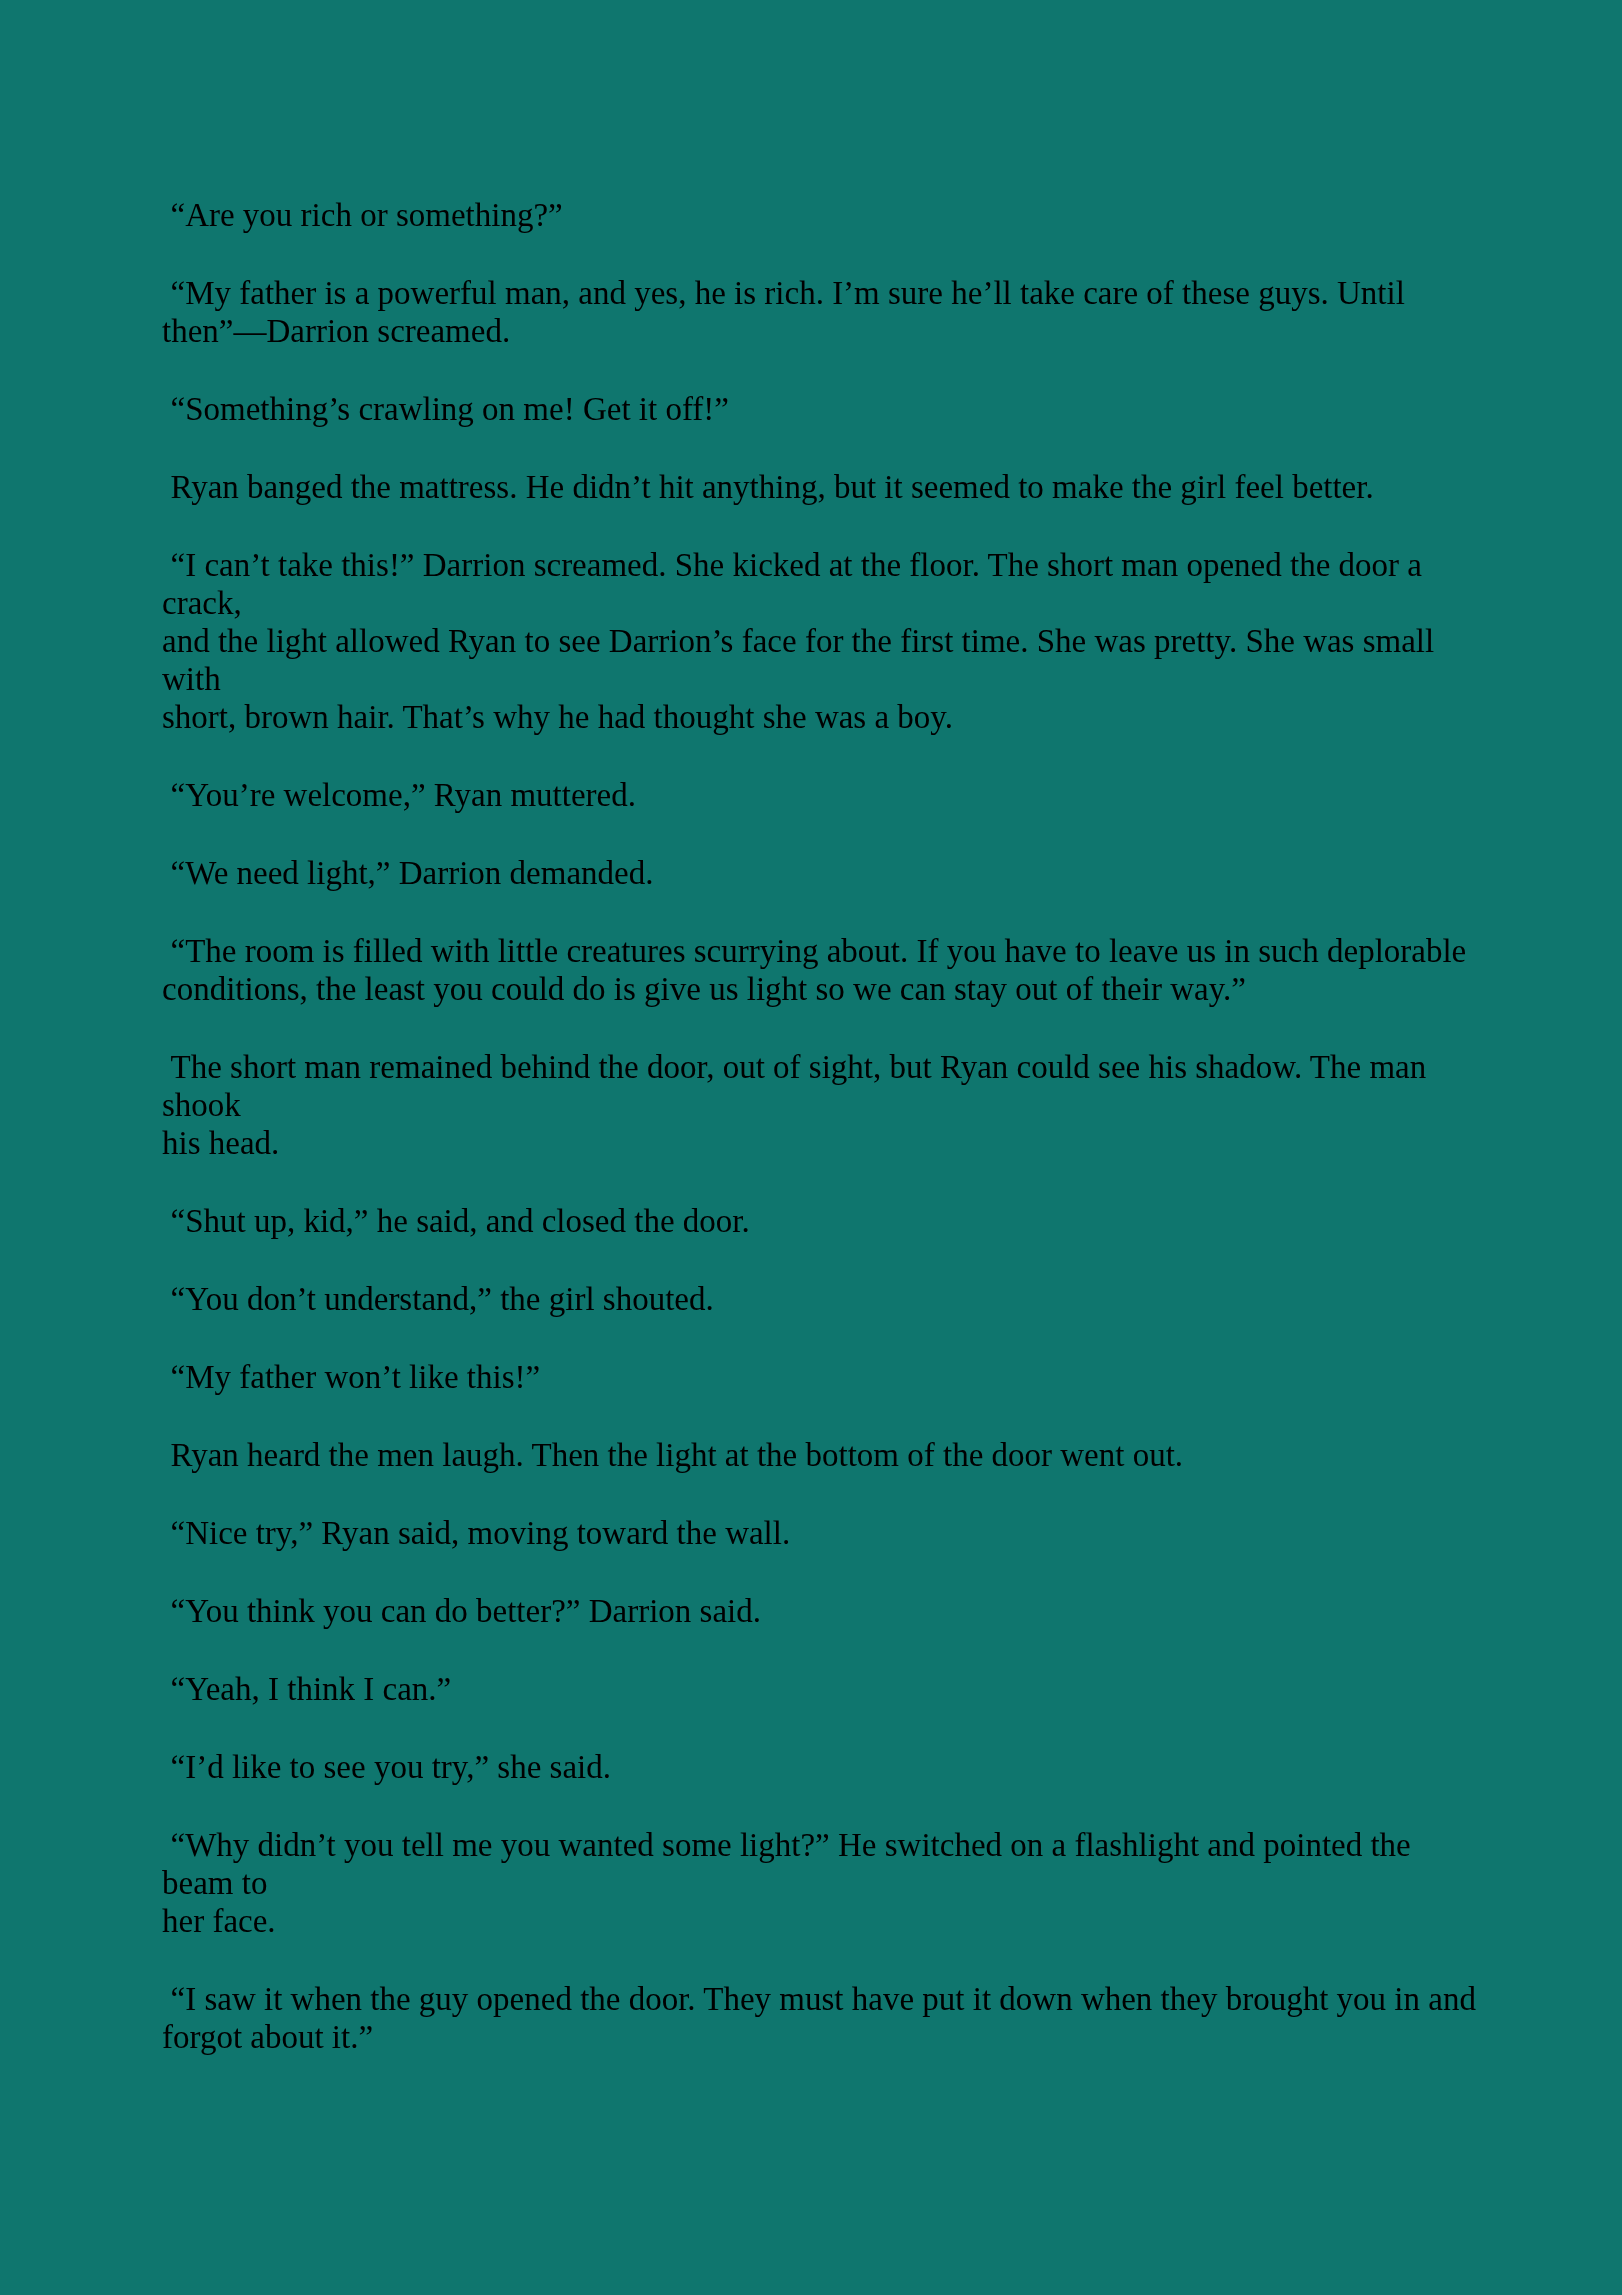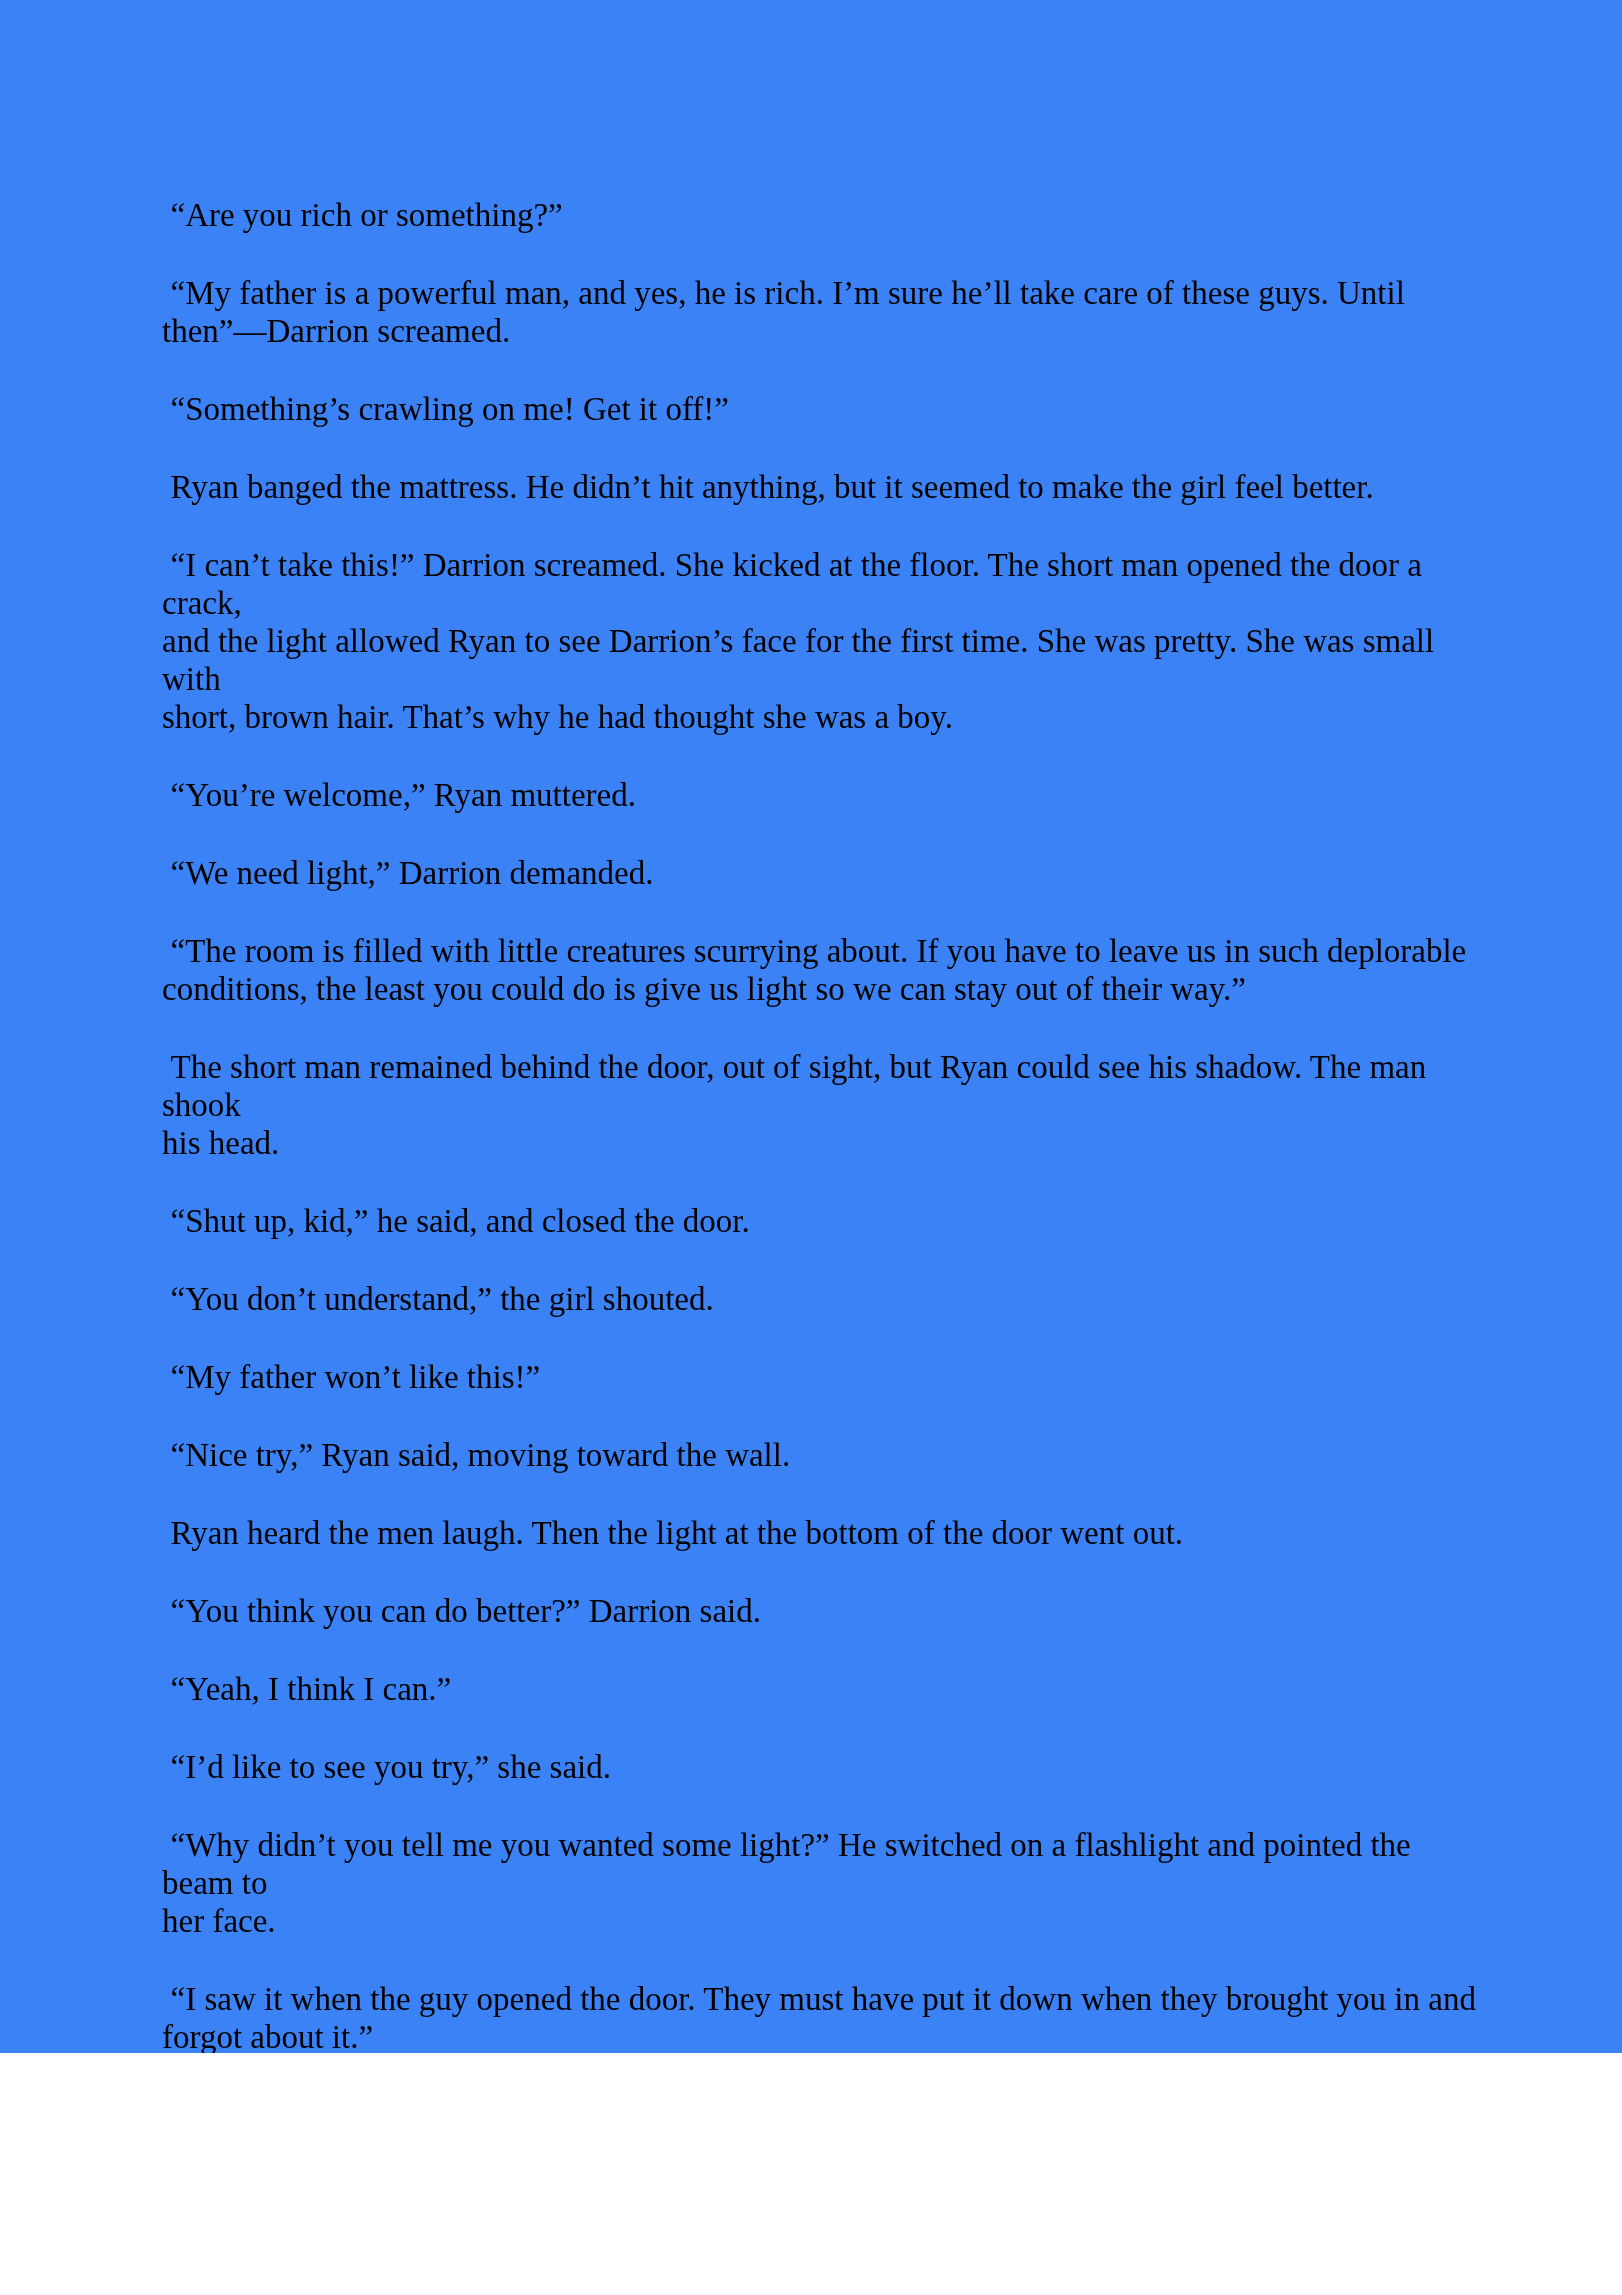--- a/index.html
+++ b/index.html
@@ -3,22 +3,22 @@
 <meta charset="utf-8">
 <style>
   html, body {
     margin: 0;
     padding: 0;
     background: #ffffff;
   }
   .page {
     position: relative;
     width: 1622px;
-    height: 2053px;
-    background: #3b82f6;
+    height: 2295px;
+    background: #0f766e;
     overflow: hidden;
   }
   .text-block {
     position: absolute;
     top: 196px;
     left: 162px;
     width: 1315px;
     color: #000000;
   }
   p.para {
@@ -46,22 +46,22 @@
 short, brown hair. That’s why he had thought she was a boy.</p>
     <p class="para">“You’re welcome,” Ryan muttered.</p>
     <p class="para">“We need light,” Darrion demanded.</p>
     <p class="para">“The room is filled with little creatures scurrying about. If you have to leave us in such deplorable
 conditions, the least you could do is give us light so we can stay out of their way.”</p>
     <p class="para">The short man remained behind the door, out of sight, but Ryan could see his shadow. The man shook
 his head.</p>
     <p class="para">“Shut up, kid,” he said, and closed the door.</p>
     <p class="para">“You don’t understand,” the girl shouted.</p>
     <p class="para">“My father won’t like this!”</p>
+    <p class="para">Ryan heard the men laugh. Then the light at the bottom of the door went out.</p>
     <p class="para">“Nice try,” Ryan said, moving toward the wall.</p>
-    <p class="para">Ryan heard the men laugh. Then the light at the bottom of the door went out.</p>
     <p class="para">“You think you can do better?” Darrion said.</p>
     <p class="para">“Yeah, I think I can.”</p>
     <p class="para">“I’d like to see you try,” she said.</p>
     <p class="para">“Why didn’t you tell me you wanted some light?” He switched on a flashlight and pointed the beam to
 her face.</p>
     <p class="para">“I saw it when the guy opened the door. They must have put it down when they brought you in and
 forgot about it.”</p>
   </main>
 </div>
 

